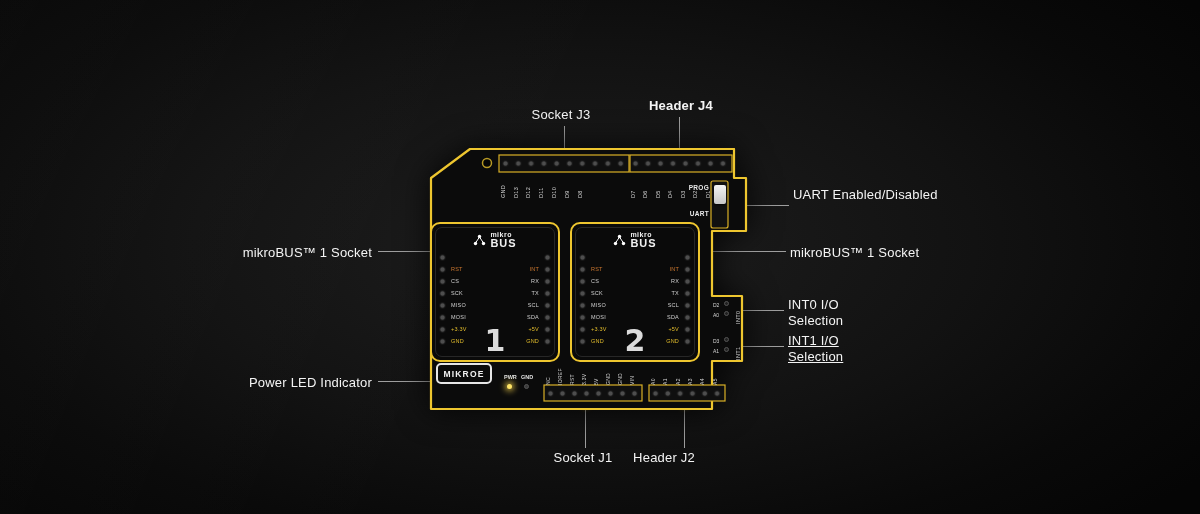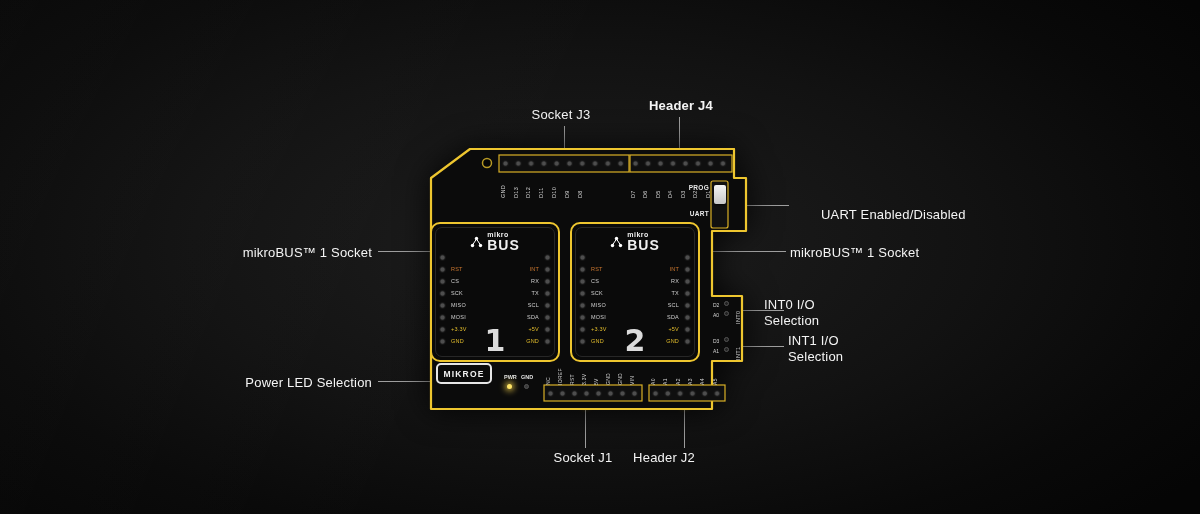--- a/index.html
+++ b/index.html
@@ -6,25 +6,25 @@
   .stage{position:relative;width:1200px;height:514px;overflow:hidden;
     font-family:"Liberation Sans",sans-serif;
     background:
       linear-gradient(115deg, rgba(255,255,255,0.025), rgba(255,255,255,0) 45%),
       radial-gradient(ellipse 780px 380px at 585px 245px, #1e1e1e 0%, #121212 50%, #090909 80%, #050505 100%);}
 
   
   .callout{position:absolute;font-size:13px;color:#f4f4f4;letter-spacing:.2px;line-height:16px;}
   .co-j3{left:505px;top:107px;width:112px;text-align:center;}
   .co-j4{left:625px;top:98px;width:112px;text-align:center;font-weight:bold;}
-  .co-uart{left:793px;top:207px;margin-left:28px;}
+  .co-uart{left:793px;top:187px;}
   .co-mb1{left:230px;top:245px;width:142px;text-align:right;}
   .co-mb2{left:790px;top:245px;}
-  .co-int0{left:764px;top:297px;}
-  .co-int1{left:788px;top:333px;}
+  .co-int0{left:788px;top:297px;}
+  .co-int1{left:788px;top:333px;text-decoration:underline;}
   .co-pwr{left:230px;top:375px;width:142px;text-align:right;}
   .co-j1{left:527px;top:450px;width:112px;text-align:center;}
   .co-j2{left:608px;top:450px;width:112px;text-align:center;}
 
   .lead{position:absolute;background:#9f9f9f;}
   .lead-j3{left:564px;top:126px;width:1px;height:31px;}
   .lead-j4{left:679px;top:117px;width:1px;height:39px;}
   .lead-uart{left:734px;top:205px;width:55px;height:1px;}
   .lead-mb1{left:378px;top:251px;width:114px;height:1px;}
   .lead-mb2{left:692px;top:251px;width:94px;height:1px;}
@@ -85,21 +85,21 @@
 
   
   .socket{position:absolute;top:74px;width:130px;height:140px;border:2px solid #eec62f;
           border-radius:10px;background:#0a0a0a;box-sizing:border-box;}
   .s1{left:2px;} .s2{left:142px;}
   .socket::before{content:"";position:absolute;inset:3px;border:1px solid #272727;border-radius:7px;}
   .mblogo{position:absolute;top:7px;left:0;right:0;display:flex;justify-content:center;
           align-items:center;gap:4px;}
   .mbtext{display:flex;flex-direction:column;line-height:1;color:#f0f0f0;}
   .mbtext .t1{font-size:7px;font-weight:700;letter-spacing:.5px;}
-  .mbtext .t2{font-size:14px;font-weight:800;letter-spacing:1px;}
+  .mbtext .t2{font-size:11px;font-weight:800;letter-spacing:1px;}
   .pincol{position:absolute;top:29px;width:9px;height:96px;background-repeat:repeat-y;
     background-size:9px 12px;
     background-image:radial-gradient(circle at 4.5px 4.5px,#4e4e4e 1.6px,#1a1a1a 2.7px,rgba(0,0,0,0) 3.8px);}
   .pincol.L{left:6px;} .pincol.R{right:6px;}
   .pl{position:absolute;font-size:5.5px;line-height:6px;color:#cfcfcf;letter-spacing:.2px;}
   .pl.L{left:19px;} .pl.R{right:19px;text-align:right;}
   .hot{color:#c9762f;} .pwrpin{color:#e3bd2c;}
   .r0{top:42px}.r1{top:54px}.r2{top:66px}.r3{top:78px}.r4{top:90px}.r5{top:102px}.r6{top:114px}
   .socknum{position:absolute;left:0;right:0;bottom:2px;text-align:center;font-size:30px;
            font-weight:800;color:#dcdcdc;font-family:"DejaVu Sans",sans-serif;}
@@ -124,21 +124,21 @@
   <div class="callout co-mb1">mikroBUS™ 1 Socket</div>
   <div class="callout co-mb2">mikroBUS™ 1 Socket</div>
   <div class="callout co-int0">
     <div>INT0 I/O</div>
     <div>Selection</div>
   </div>
   <div class="callout co-int1">
     <div>INT1 I/O</div>
     <div>Selection</div>
   </div>
-  <div class="callout co-pwr">Power LED Selection</div>
+  <div class="callout co-pwr">Power LED Indicator</div>
   <div class="callout co-j1">Socket J1</div>
   <div class="callout co-j2">Header J2</div>
 
   <div class="lead lead-j3"></div>
   <div class="lead lead-j4"></div>
   <div class="lead lead-uart"></div>
   <div class="lead lead-mb1"></div>
   <div class="lead lead-mb2"></div>
   <div class="lead lead-int0"></div>
   <div class="lead lead-int1"></div>

